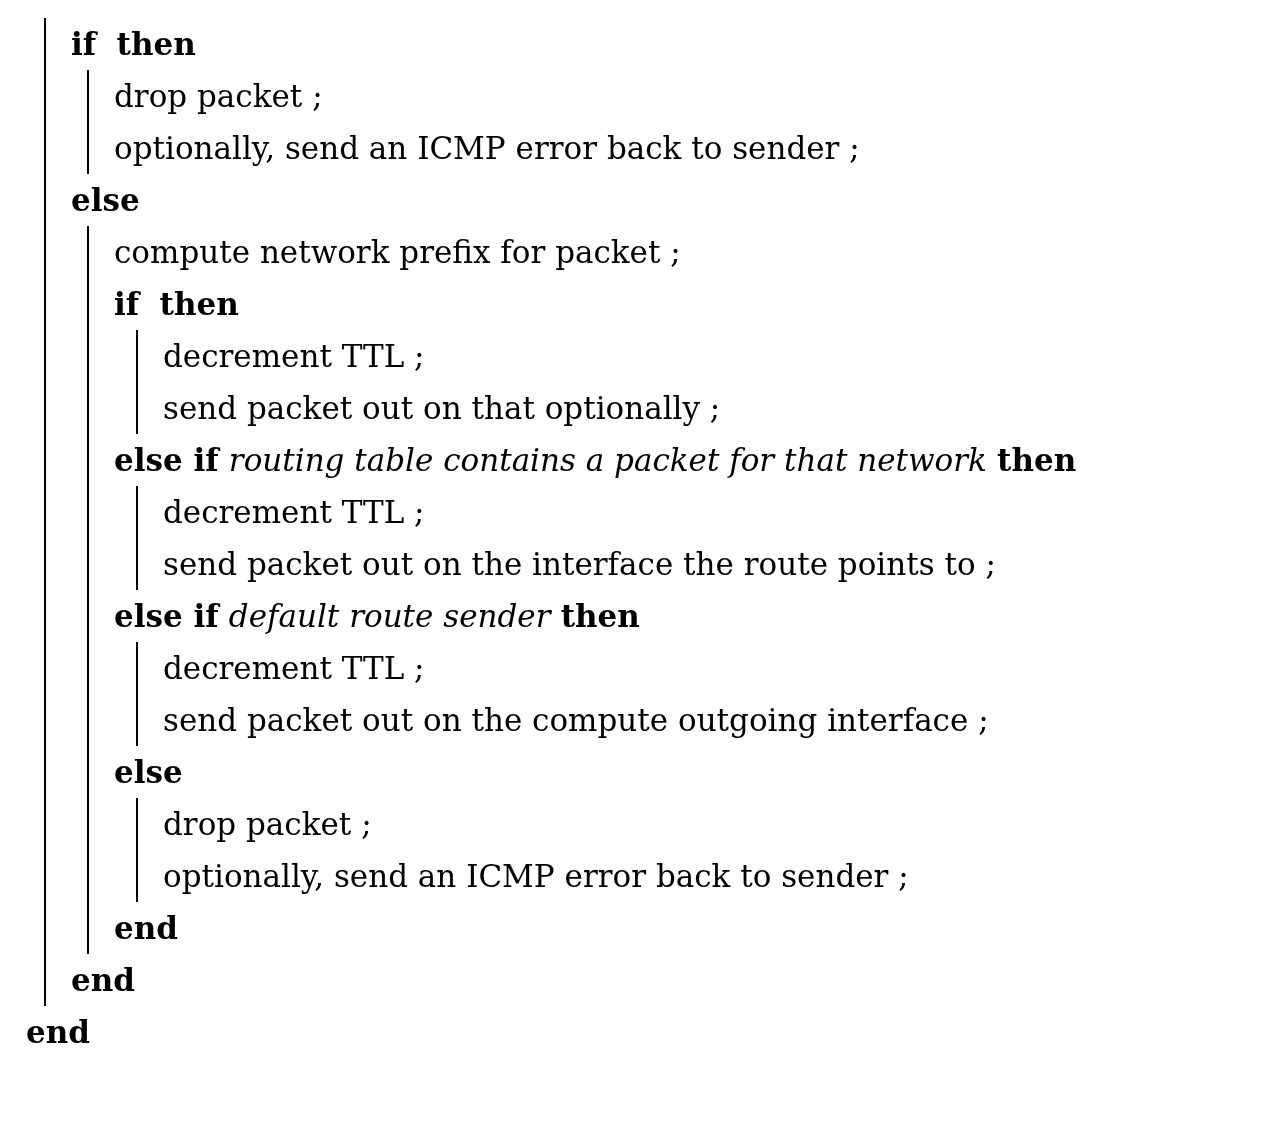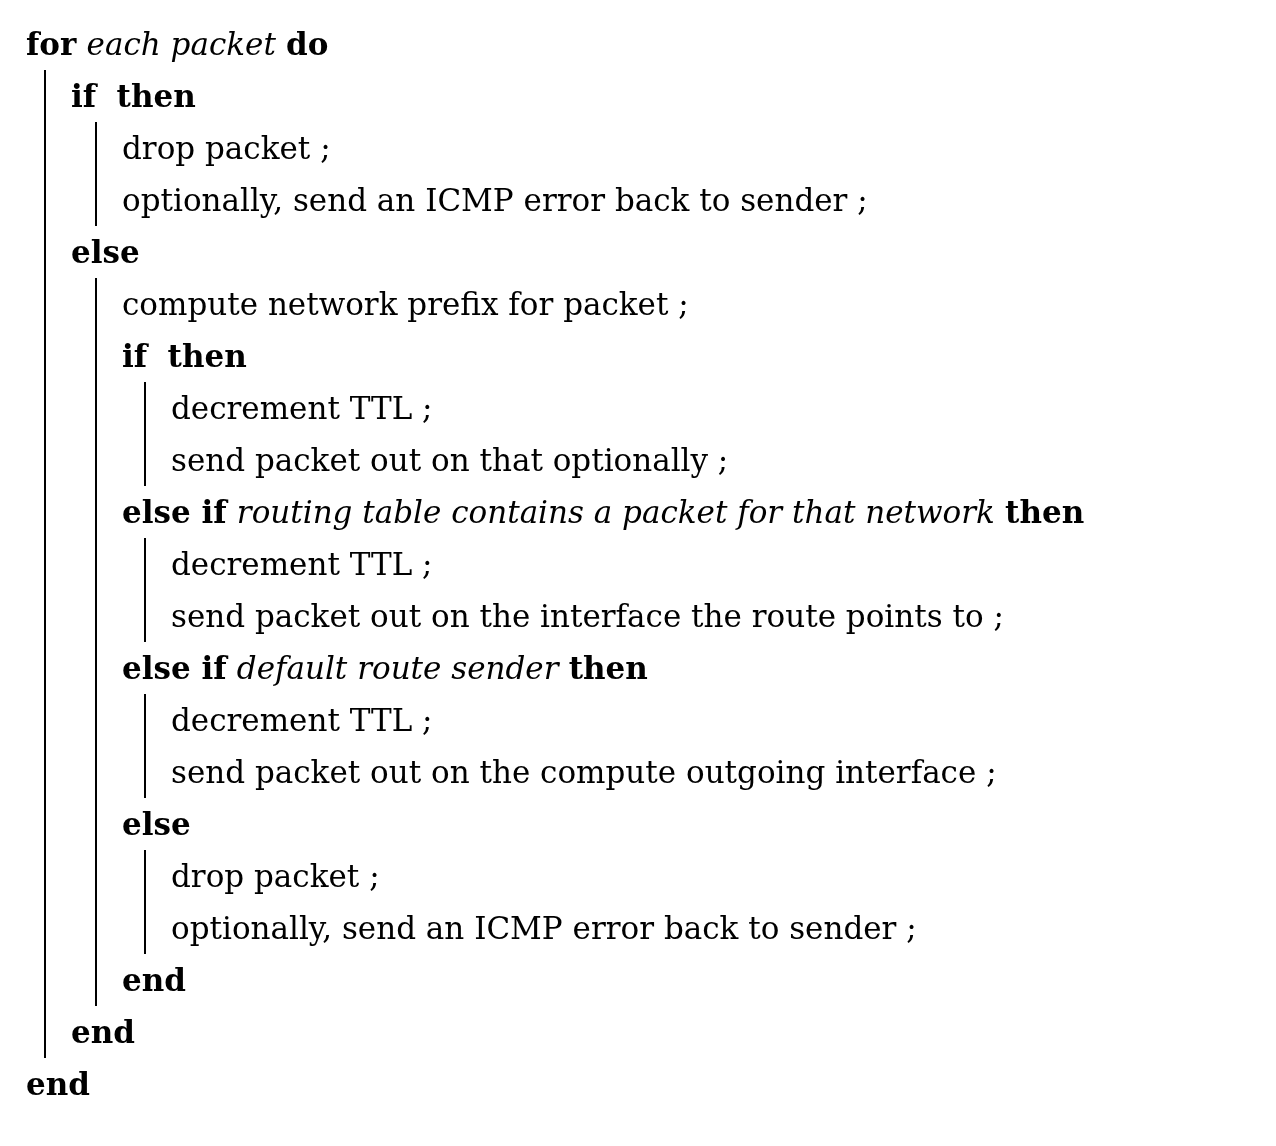--- a/index.html
+++ b/index.html
@@ -22,21 +22,21 @@
     line-height: 52px;
   }
 
   
   .block {
     position: relative;
     margin-left: 18px;
     padding-left: 25px;
     border-left: 2.2px solid #000000;
   }
-  .block.nested2 { margin-left: 24px; }
+  .block.nested2 { margin-left: 16px; }
   .block.nested3 { margin-left: 22px; }
 
   .line {
     white-space: nowrap;
     height: 52px;
     display: flex;
     align-items: baseline;
   }
 
   .kw {
@@ -61,27 +61,20 @@
   .outer-end {
     margin-left: 0;
     padding-left: 0;
   }
 </style>
 </head>
 <body>
 
 <div id="algorithm">
 
-  <div class="line">
-    <span class="kw">for</span>
-    <span class="sp"></span>
-    <span class="cond">each packet</span>
-    <span class="sp"></span>
-    <span class="kw">do</span>
-  </div>
 
   <div class="block">
 
     <div class="line">
       <span class="kw">if</span>
       <span class="sp"></span>
       <span class="sp"></span>
       <span class="kw">then</span>
     </div>
 

